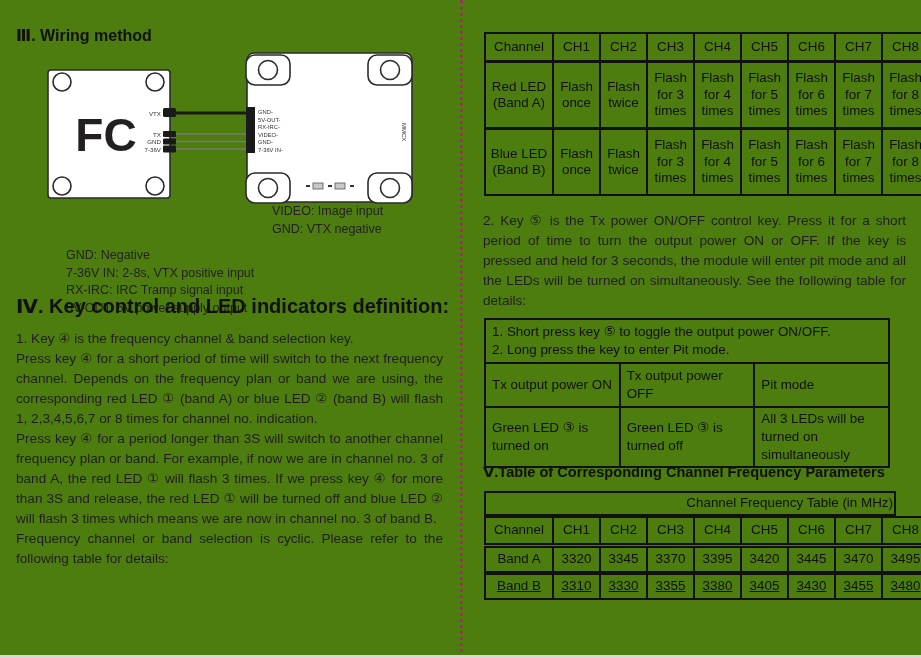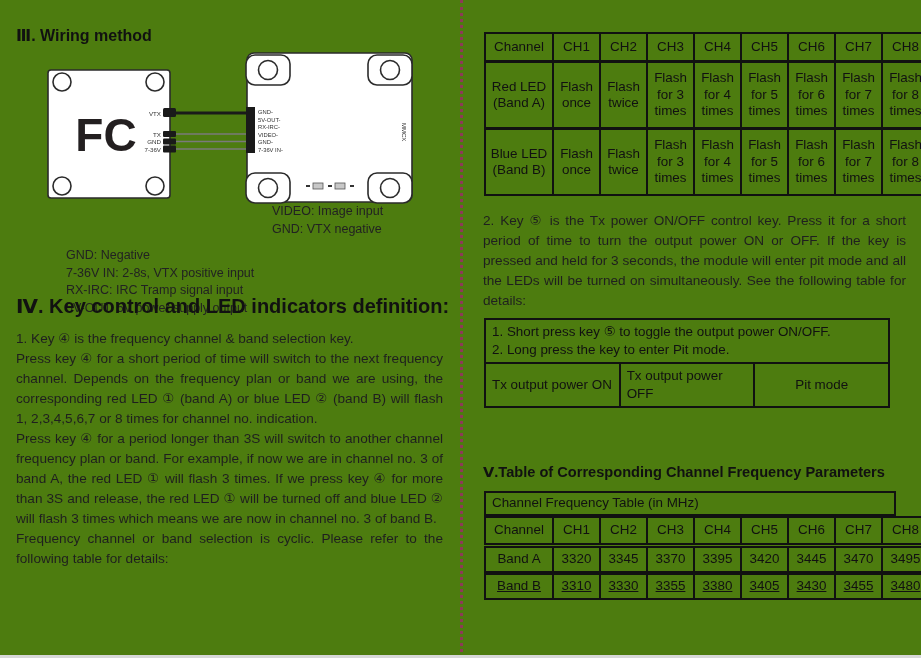--- a/index.html
+++ b/index.html
@@ -35,24 +35,24 @@
   .t .cc{width:43px;}
 
   #t1-h{top:32px;}  #t1-h td{height:24px;}
   #t1-r1{top:61px;} #t1-r1 td{height:62px;}
   #t1-r2{top:128px;}#t1-r2 td{height:62px;}
 
   #t2{top:318px;width:406px;}
   #t2 td{text-align:left;padding:2px 6px;line-height:18px;}
   #t2 .note-cell{height:38px;}
   #t2 .hdr{height:38px;}
-  #t2 .pit{text-align:center;}
+  #t2 .pit{}
   #t2 .c1{width:112px;margin-top:24px;} #t2 .c2{width:112px;} #t2 .c3{width:152px;}
 
-  #t3-title{top:491px;} #t3-title td{height:19px;text-align:left;padding-left:6px;}
+  #t3-title{top:491px;} #t3-title td{height:19px;text-align:right;padding-left:6px;}
   #t3-h{top:516px;} #t3-h td{height:23px;}
   #t3-r1{top:546px;} #t3-r1 td{height:21px;}
   #t3-r2{top:573px;} #t3-r2 td{height:21px;text-decoration:underline;}
 
   svg text{font-family:"Liberation Sans","DejaVu Sans",sans-serif;}
 </style>
 </head>
 <body>
 
 <div id="page">
@@ -186,20 +186,25 @@
       <td class="note-cell" colspan="3">
         <div>1. Short press key ⑤ to toggle the output power ON/OFF.</div>
         <div>2. Long press the key to enter Pit mode.</div>
       </td>
     </tr>
     <tr>
       <td class="hdr c1">Tx output power ON</td>
       <td class="hdr c2">Tx output power OFF</td>
       <td class="hdr c3 pit">Pit mode</td>
     </tr>
+    <tr>
+      <td>Green LED ③ is turned on</td>
+      <td>Green LED ③ is turned off</td>
+      <td>All 3 LEDs will be turned on simultaneously</td>
+    </tr>
   </tbody>
     </table>
 
   <div id="h5" class="h-sec">Ⅴ.Table of Corresponding Channel Frequency Parameters</div>
 
   <table id="t3-title" class="t w1">
     <tbody>
         <tr>
       <td colspan="9">Channel Frequency Table (in MHz)</td>
     </tr>

